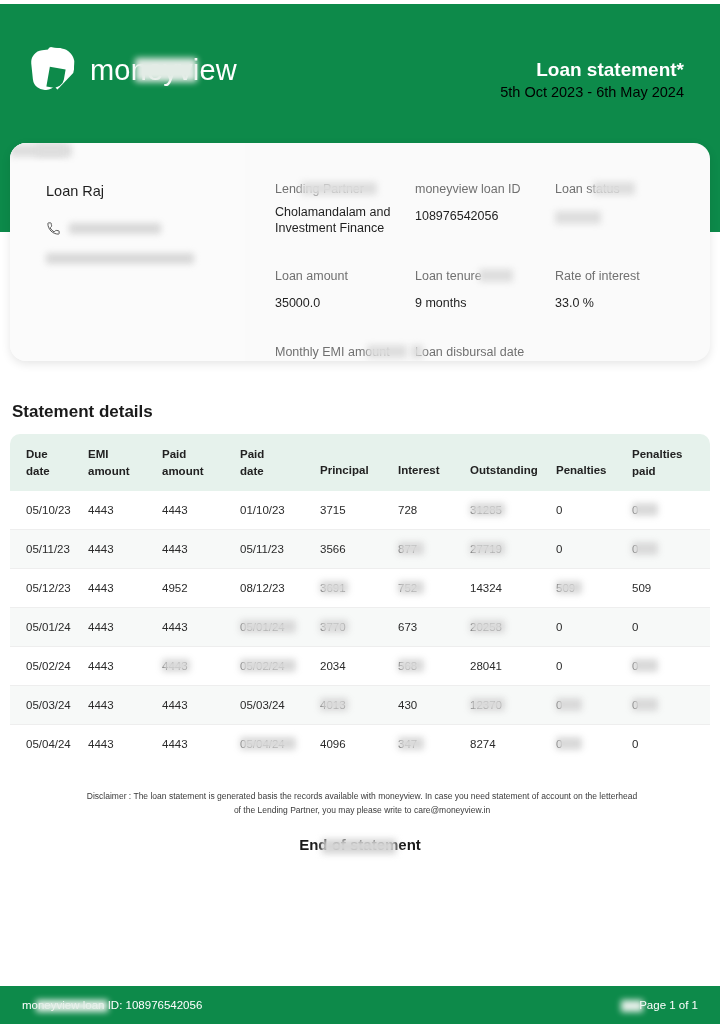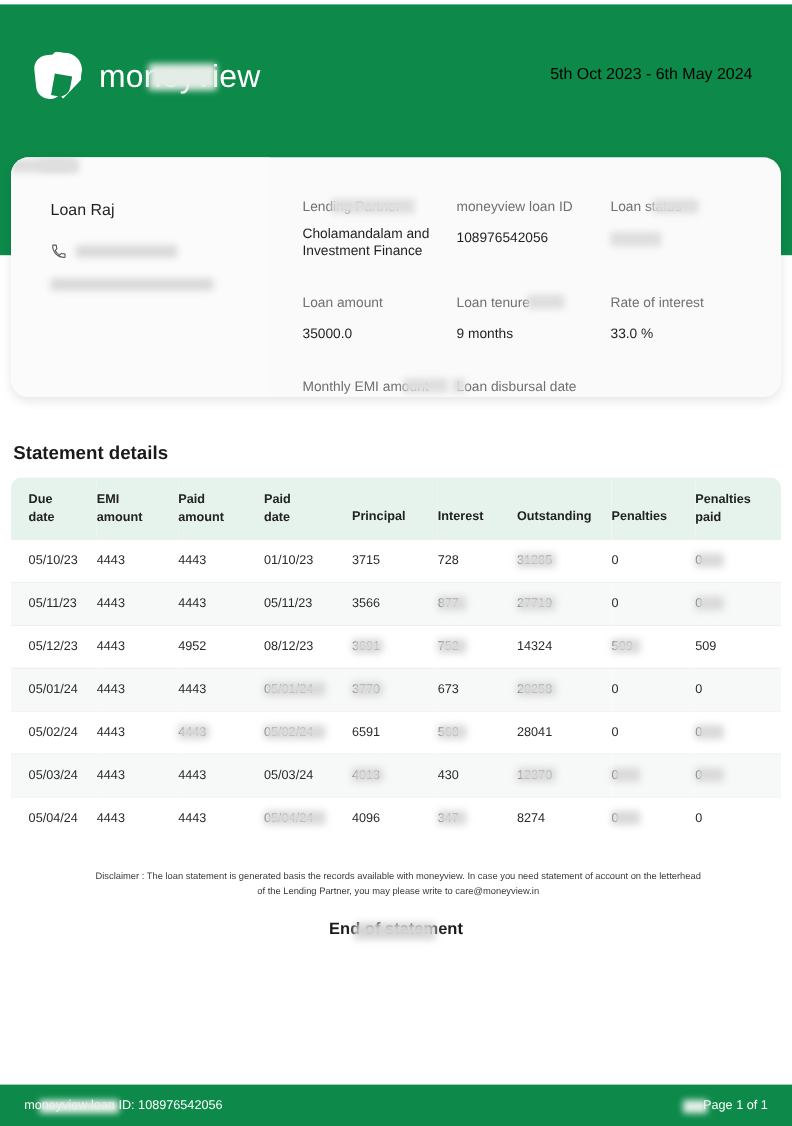--- a/index.html
+++ b/index.html
@@ -161,20 +161,21 @@
           <div class="leaf-a"></div>
           <div class="leaf-b"></div>
           <div class="notch"></div>
         </div>
         <div class="wordmark">
           <span>moneyview</span>
           <span class="redact"></span>
         </div>
       </div>
       <div class="header-right">
+        <div class="stmt-title">Loan statement*</div>
         <div class="stmt-range">5th Oct 2023 - 6th May 2024</div>
       </div>
     </div>
   </div>
 
   <div class="info-card">
 
     <div class="card-left">
       <div class="cust-name">Loan Raj</div>
 
@@ -343,21 +344,21 @@
             <td class="c5">673</td>
             <td class="c6">20258<span class="cell-blur" style="position: absolute; left: 0px; top: 12px; width: 35px; height: 13px;"></span></td>
             <td class="c7">0</td>
             <td class="c8">0</td>
           </tr>
           <tr>
             <td class="c0">05/02/24</td>
             <td class="c1">4443</td>
             <td class="c2">4443<span class="cell-blur" style="position: absolute; left: 0px; top: 12px; width: 28px; height: 13px;"></span></td>
             <td class="c3">05/02/24<span class="cell-blur" style="position: absolute; left: 0px; top: 12px; width: 56px; height: 13px;"></span></td>
-            <td class="c4">6591</td>
+            <td class="c4">2034</td>
             <td class="c5">568<span class="cell-blur" style="position: absolute; left: 0px; top: 12px; width: 26px; height: 13px;"></span></td>
             <td class="c6">28041</td>
             <td class="c7">0</td>
             <td class="c8">0<span class="cell-blur" style="position: absolute; left: 0px; top: 12px; width: 26px; height: 13px;"></span></td>
           </tr>
           <tr>
             <td class="c0">05/03/24</td>
             <td class="c1">4443</td>
             <td class="c2">4443</td>
             <td class="c3">05/03/24</td>

